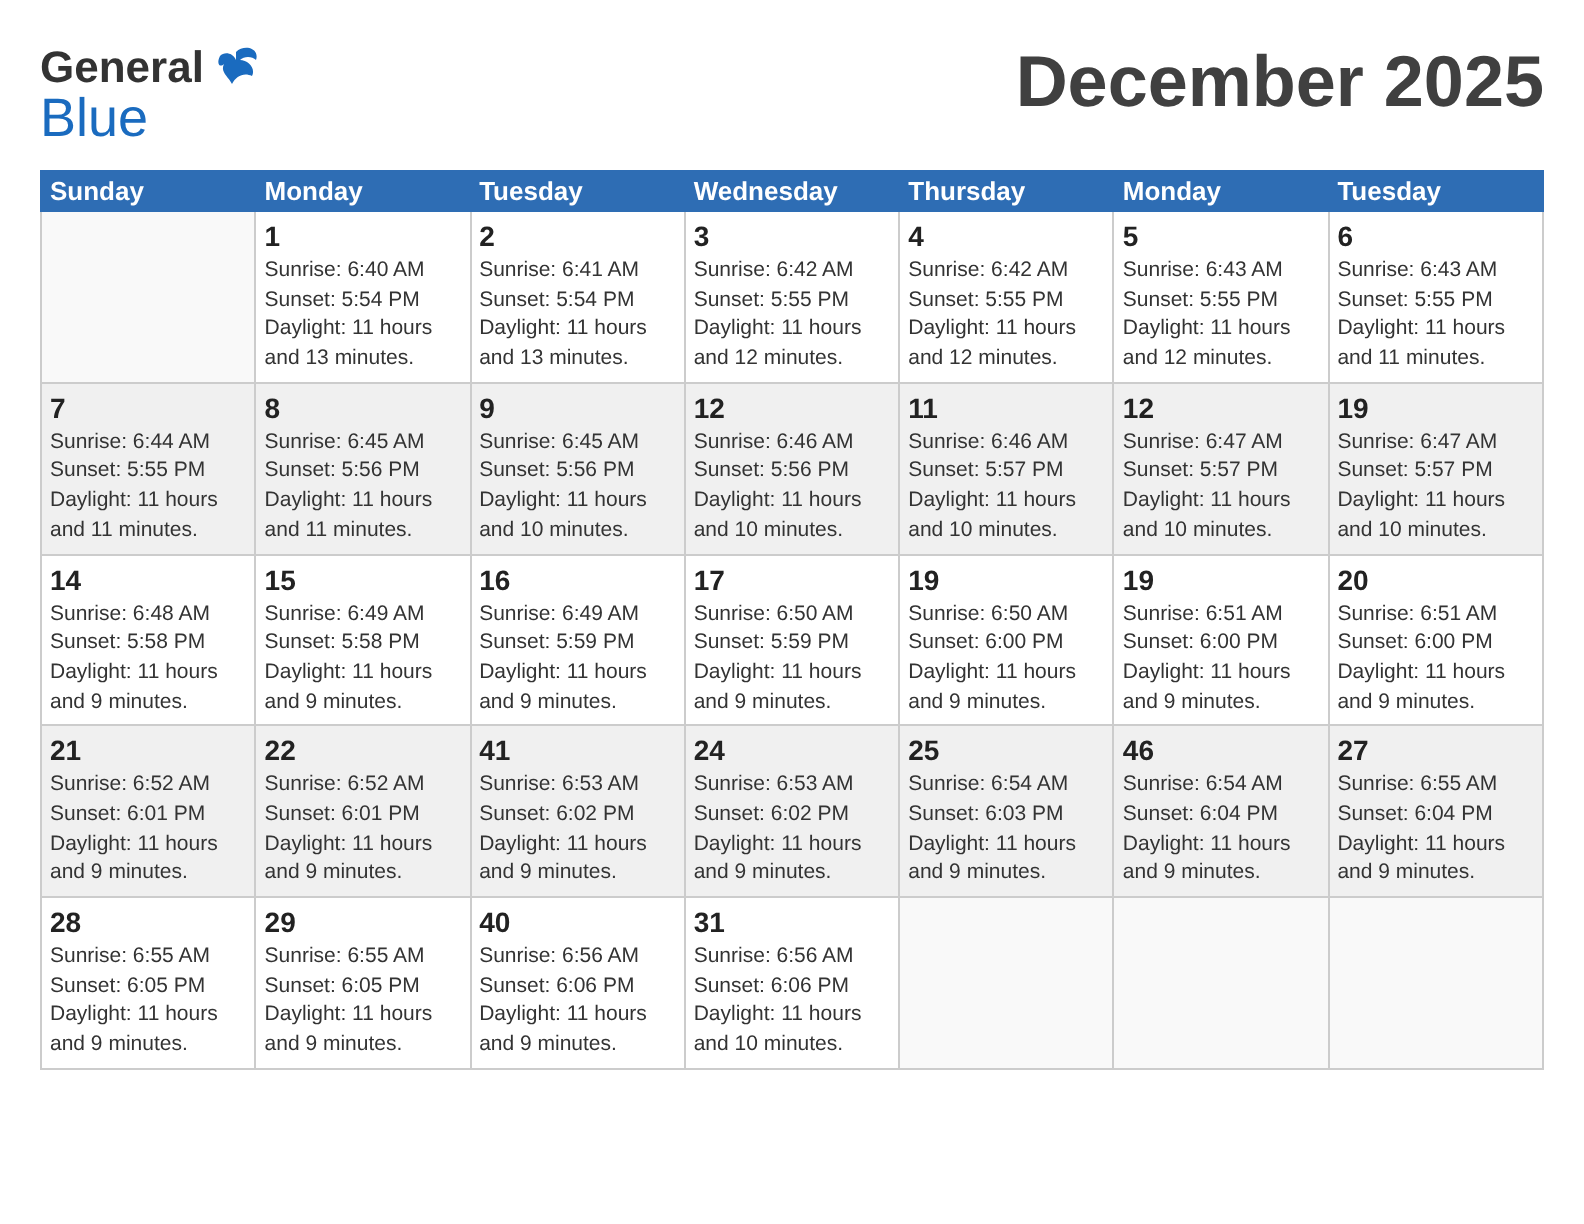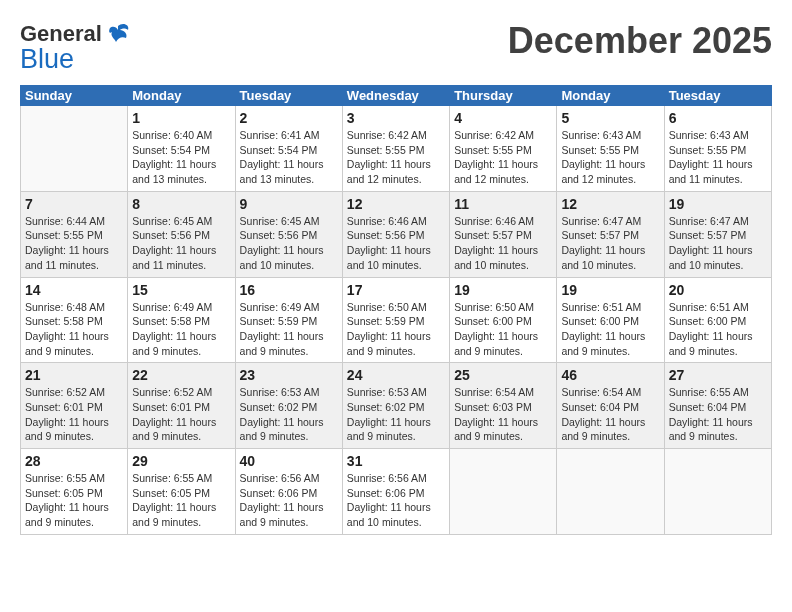--- a/index.html
+++ b/index.html
@@ -199,21 +199,21 @@
       <tr class="shaded-row">
         <td>
           <div class="day-number">21</div>
           <div class="day-info">Sunrise: 6:52 AM<br>Sunset: 6:01 PM<br>Daylight: 11 hours<br>and 9 minutes.</div>
         </td>
         <td>
           <div class="day-number">22</div>
           <div class="day-info">Sunrise: 6:52 AM<br>Sunset: 6:01 PM<br>Daylight: 11 hours<br>and 9 minutes.</div>
         </td>
         <td>
-          <div class="day-number">23</div>
+          <div class="day-number">41</div>
           <div class="day-info">Sunrise: 6:53 AM<br>Sunset: 6:02 PM<br>Daylight: 11 hours<br>and 9 minutes.</div>
         </td>
         <td>
           <div class="day-number">24</div>
           <div class="day-info">Sunrise: 6:53 AM<br>Sunset: 6:02 PM<br>Daylight: 11 hours<br>and 9 minutes.</div>
         </td>
         <td>
           <div class="day-number">25</div>
           <div class="day-info">Sunrise: 6:54 AM<br>Sunset: 6:03 PM<br>Daylight: 11 hours<br>and 9 minutes.</div>
         </td>

